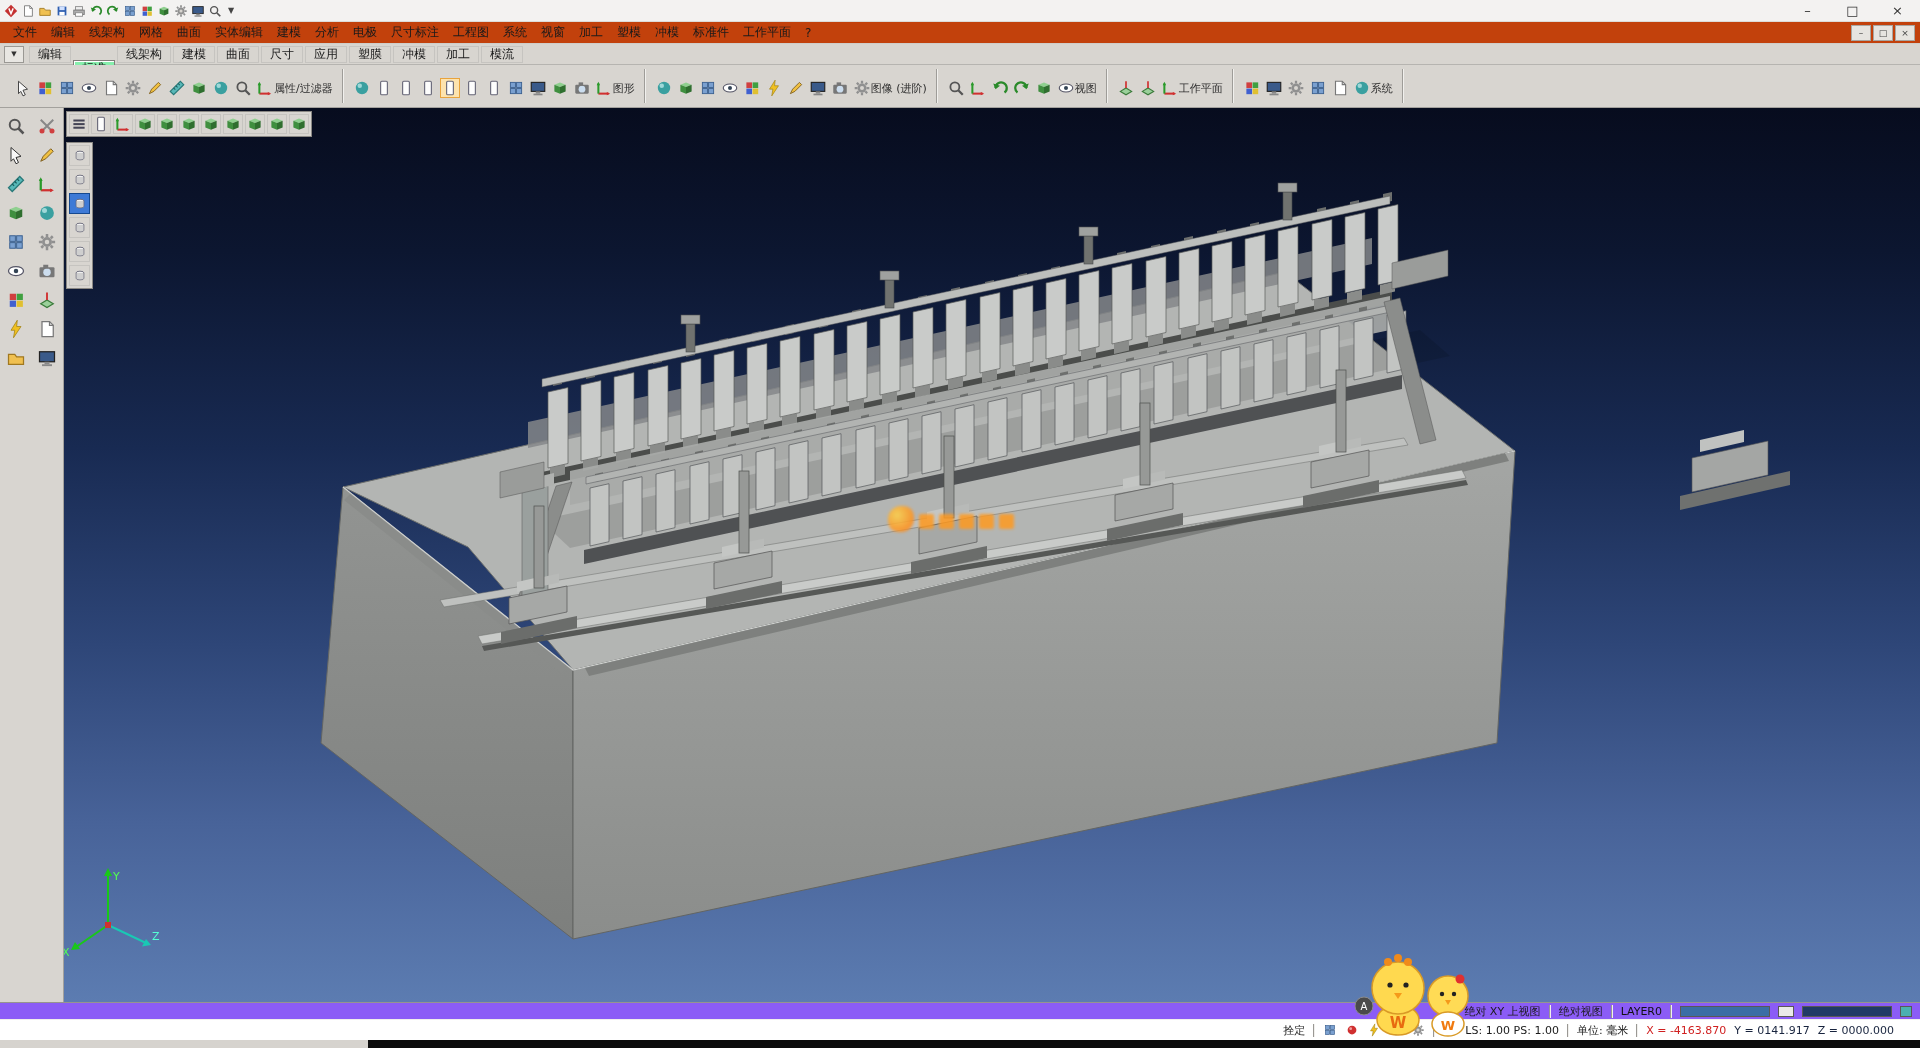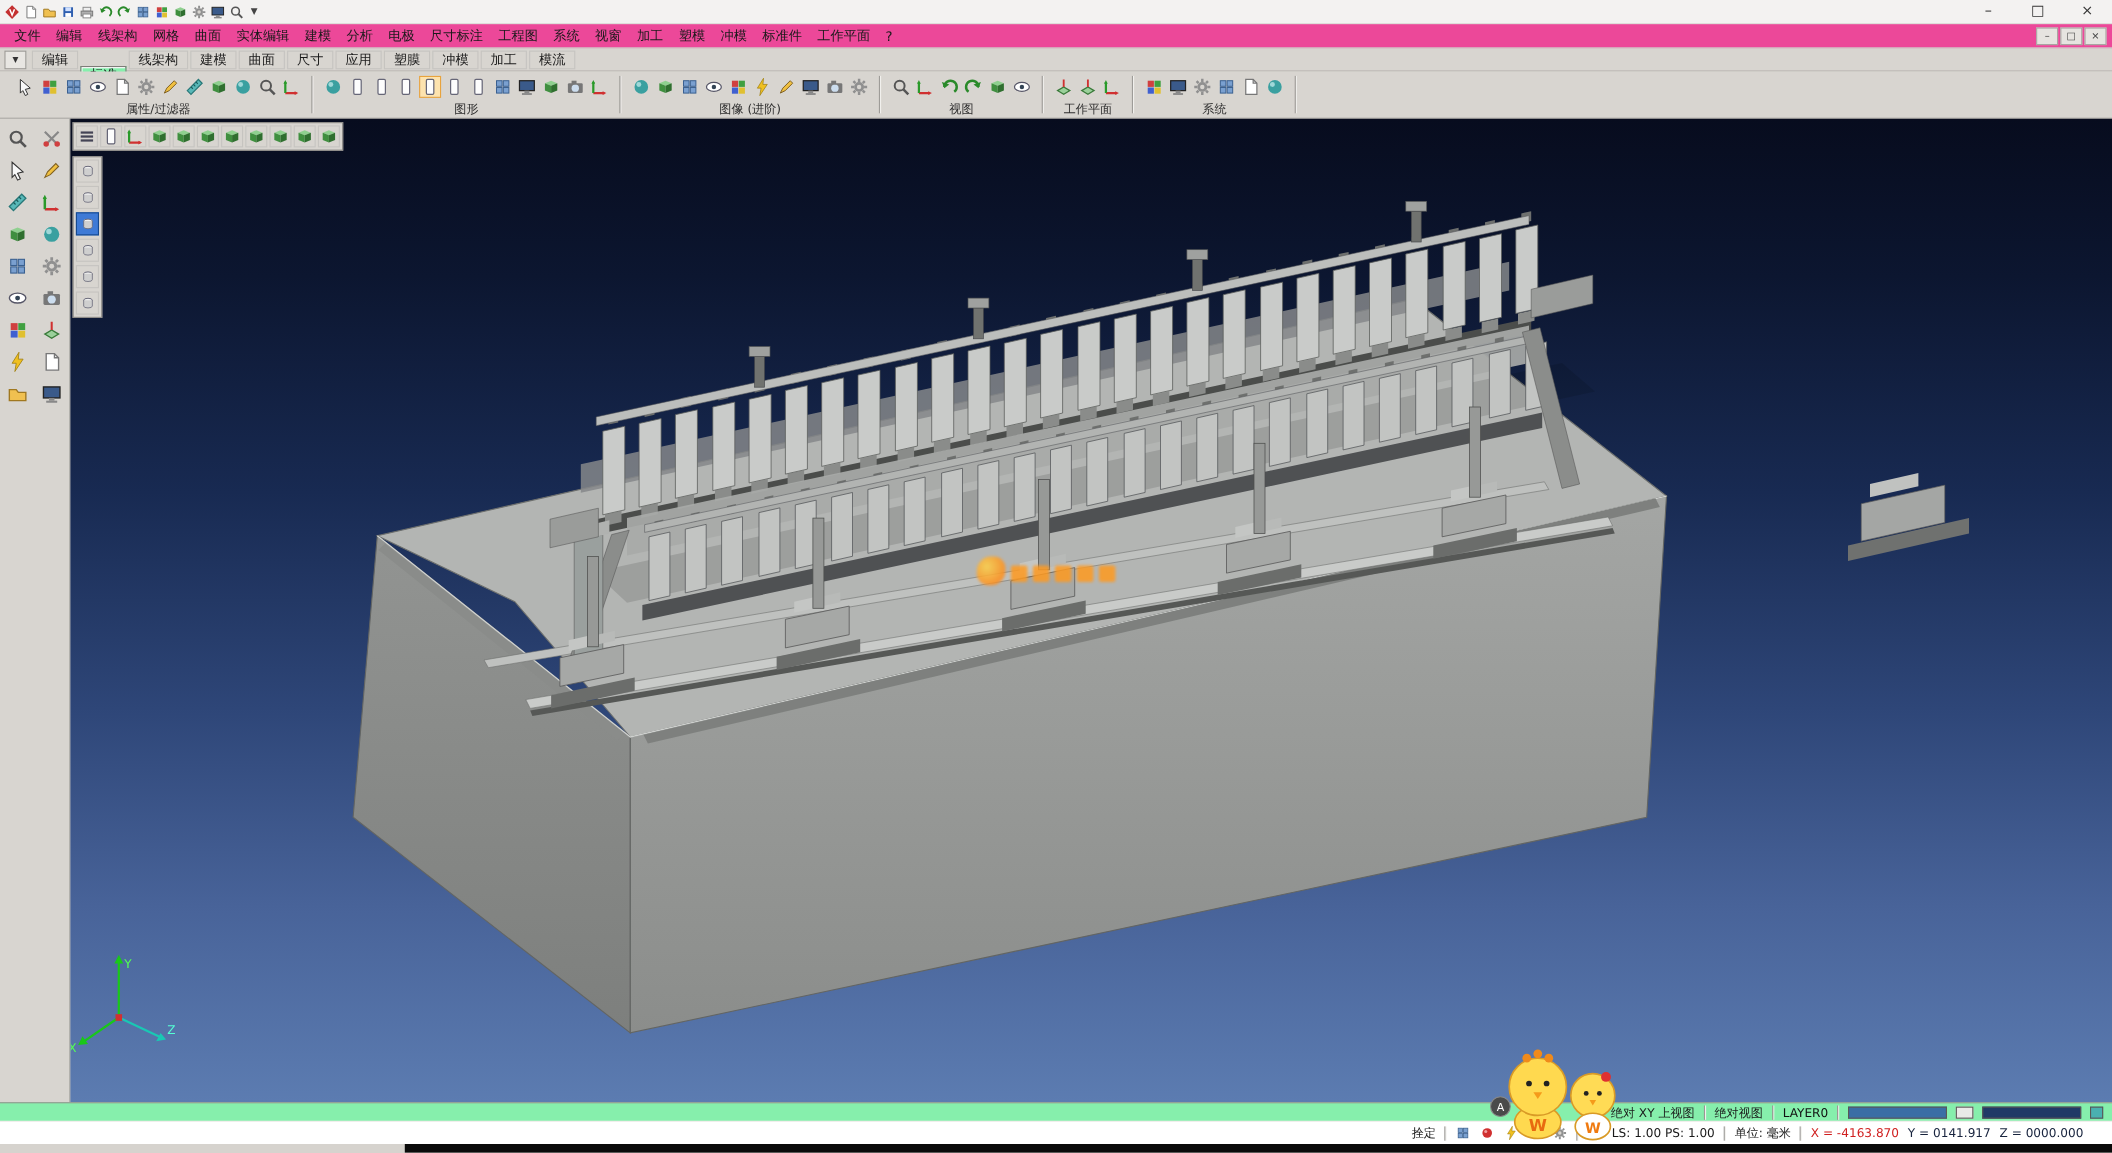--- a/index.html
+++ b/index.html
@@ -8,32 +8,32 @@
 
   
   .titlebar { position:absolute; top:0; left:0; right:0; height:22px; background:#f3f2f1; border-bottom:1px solid #dddbd8; display:flex; align-items:center; }
   .qat { display:flex; align-items:center; gap:3px; padding-left:4px; z-index:2; }
   .qbtn { width:16px; height:16px; display:flex; align-items:center; justify-content:center; }
   .qcaret { font-size:8px; color:#444; padding:0 3px; }
   .apptitle { position:absolute; left:0; right:0; text-align:center; font-size:12px; color:#1c1c1c; }
   .wincontrols { margin-left:auto; display:flex; z-index:2; }
   .wc { width:45px; height:21px; display:flex; align-items:center; justify-content:center; font-size:13px; color:#333; }
 
-  .menubar { position:absolute; top:22px; left:0; right:0; height:22px; background:#ec4899; border-bottom:1px solid #cfcdc9; display:flex; align-items:center; padding-left:6px; }
+  .menubar { position:absolute; top:22px; left:0; right:0; height:22px; background:#c2410c; border-bottom:1px solid #cfcdc9; display:flex; align-items:center; padding-left:6px; }
   .mitem { padding:2px 7px; white-space:nowrap; }
   .childcontrols { margin-left:auto; display:flex; gap:2px; padding-right:5px; }
   .cc { width:20px; height:16px; border:1px solid #a8a6a2; background:#e6e4e0; font-size:9px; display:flex; align-items:center; justify-content:center; color:#444; }
 
   .tabbar { position:absolute; top:44px; left:0; right:0; height:21px; background:#d8d5d0; border-bottom:1px solid #b6b4b0; display:flex; align-items:center; gap:2px; padding-left:4px; }
   .tcaret { width:20px; height:17px; border:1px solid #9a9894; background:#e8e6e2; font-size:7px; color:#333; display:flex; align-items:center; justify-content:center; margin-right:3px; }
   .tab { height:17px; padding:0 8px; display:flex; align-items:center; border:1px solid #c6c4c0; background:#d8d5d0; white-space:nowrap; }
   .tab.active { background:#86efac; border-color:#7e7c78; box-shadow:inset 1px 1px 0 #fff;margin-top:28px; }
 
   .toolbar { position:absolute; top:65px; left:0; right:0; height:43px; background:#d8d5d0; border-bottom:1px solid #a3a19d; display:flex; align-items:stretch; padding-left:8px; }
-  .tgroup { display:flex; flex-direction:column; align-items:center; padding:3px 6px 0; }
+  .tgroup { display:flex; flex-direction:row; align-items:center; padding:3px 6px 0; }
   .ticons { display:flex; gap:4px; align-items:center; height:24px; }
   .tlabel { font-size:11px; color:#2e2e2e; margin-top:2px; white-space:nowrap; }
   .tsep { width:2px; margin:4px 3px; border-left:1px solid #9e9c98; border-right:1px solid #f1f0ed; }
 
   .ib { width:18px; height:18px; display:block; }
   .ib-sm { width:14px; height:14px; display:block; }
   .ib-lg { width:20px; height:20px; display:block; }
   .pressed { background:#fde3ae; outline:1px solid #e8a33d; }
 
   
@@ -49,21 +49,21 @@
 
   .sidestrip { position:absolute; top:34px; left:2px; width:27px; background:#d8d5d0; border:1px solid #8a8884; padding:2px; display:flex; flex-direction:column; gap:3px; }
   .sbtn { width:21px; height:21px; display:flex; align-items:center; justify-content:center; border:1px solid #c6c4c0; background:#d8d5d0; }
   .sbtn.active { background:#3e7ad6; border-color:#16498f; }
 
   .watermark { position:absolute; left:824px; top:398px; display:flex; align-items:center; gap:5px; filter:blur(1.5px); opacity:.85; }
   .wm-logo { width:26px; height:26px; border-radius:50% 40% 50% 40%; background:radial-gradient(circle at 35% 35%,#ffd24a,#ff8c1a 72%); }
   .wm-char { width:15px; height:15px; margin-top:4px; background:#ff9a20; border-radius:2px; }
 
   
-  .status1 { position:absolute; top:1002px; height:17px; left:0; right:0; background:#86efac; border-top:1px solid #96948f; display:flex; justify-content:flex-end; align-items:center; gap:8px; padding-right:8px; font-size:11px; }
+  .status1 { position:absolute; top:1002px; height:17px; left:0; right:0; background:#8b5cf6; border-top:1px solid #96948f; display:flex; justify-content:flex-end; align-items:center; gap:8px; padding-right:8px; font-size:11px; }
   .status2 { position:absolute; top:1019px; height:21px; left:0; right:0; background:#ffffff; border-top:1px solid #f0efec; display:flex; justify-content:flex-end; align-items:center; gap:8px; padding-right:26px; font-size:11px; }
   .ssep { width:2px; height:13px; border-left:1px solid #9a9894; border-right:1px solid #f1f0ed; }
   .layerbox { font-weight:normal; color:#111; }
   .cbar-blue { width:90px; height:11px; background:#3a6ea5; border:1px solid #5a5856; }
   .cchip { width:16px; height:11px; background:#eaeae8; border:1px solid #5a5856; }
   .cbar-navy { width:90px; height:11px; background:#203a66; border:1px solid #5a5856; }
   .cchip2 { width:12px; height:11px; background:#4ab0b0; border:1px solid #5a5856; }
   .coord-x { color:#d02020; }
   .coord-yz { color:#18243e; }
 

